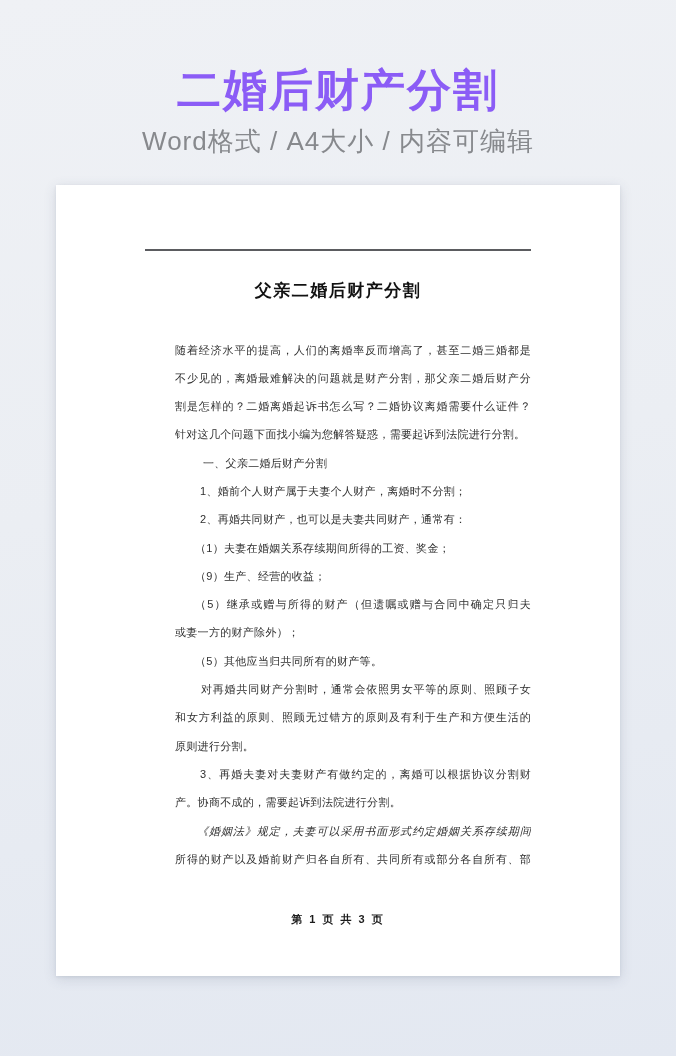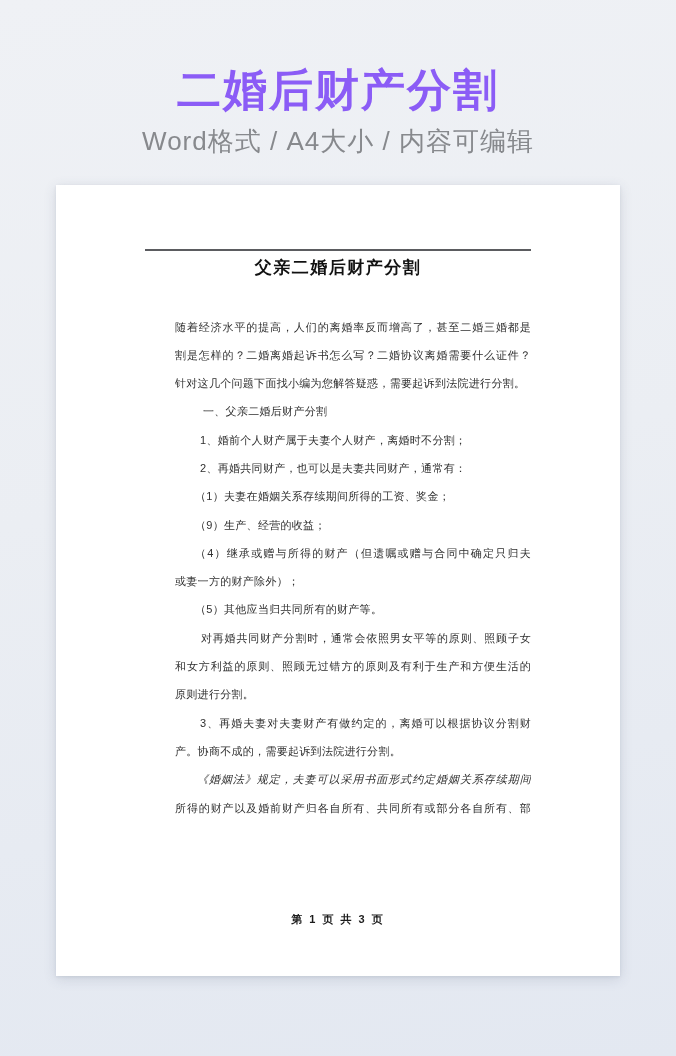--- a/index.html
+++ b/index.html
@@ -25,21 +25,21 @@
     background:#ffffff;
     box-shadow:0 3px 12px rgba(70,80,110,0.16),0 1px 3px rgba(70,80,110,0.10);
     overflow:hidden;
   }
   .rule{
     margin:64px auto 0;
     width:386px;height:1.5px;
     background:#5b5c60;
   }
   .doc-title{
-    margin-top:5px;
+    margin-top:28px;
     font-size:17px;line-height:24px;font-weight:bold;
     color:#111111;text-align:center;letter-spacing:1.5px;
   }
   .doc-body{
     margin:33px 89px 0 90px;
     width:385px;
   }
   .l{
     height:28.3px;line-height:28.3px;
     font-size:11px;color:#2f2f2f;
@@ -71,28 +71,29 @@
 <div class="hero">
   <div class="hero-title">二婚后财产分割</div>
   <div class="hero-subtitle">Word格式 / A4大小 / 内容可编辑</div>
 </div>
 
 <div class="page">
   <div class="rule"></div>
   <div class="doc-title">父亲二婚后财产分割</div>
   <div class="doc-body">
     <div class="l jl">随着经济水平的提高，人们的离婚率反而增高了，甚至二婚三婚都是</div>
+    <div class="l jl">不少见的，离婚最难解决的问题就是财产分割，那父亲二婚后财产分</div>
     <div class="l jl">割是怎样的？二婚离婚起诉书怎么写？二婚协议离婚需要什么证件？</div>
     <div class="l">针对这几个问题下面找小编为您解答疑惑，需要起诉到法院进行分割。</div>
     <div class="l i28">一、父亲二婚后财产分割</div>
     <div class="l i25">1、婚前个人财产属于夫妻个人财产，离婚时不分割；</div>
     <div class="l i25">2、再婚共同财产，也可以是夫妻共同财产，通常有：</div>
     <div class="l i20">（1）夫妻在婚姻关系存续期间所得的工资、奖金；</div>
     <div class="l i20">（9）生产、经营的收益；</div>
-    <div class="l i20 jl">（4）继承或赠与所得的财产（但遗嘱或赠与合同中确定只归夫</div>
+    <div class="l i20 jl">（5）继承或赠与所得的财产（但遗嘱或赠与合同中确定只归夫</div>
     <div class="l">或妻一方的财产除外）；</div>
     <div class="l i20">（5）其他应当归共同所有的财产等。</div>
     <div class="l i26 jl">对再婚共同财产分割时，通常会依照男女平等的原则、照顾子女</div>
     <div class="l jl">和女方利益的原则、照顾无过错方的原则及有利于生产和方便生活的</div>
     <div class="l">原则进行分割。</div>
     <div class="l i25 jl">3、再婚夫妻对夫妻财产有做约定的，离婚可以根据协议分割财</div>
     <div class="l">产。协商不成的，需要起诉到法院进行分割。</div>
     <div class="l i22 jl">《婚姻法》规定，夫妻可以采用书面形式约定婚姻关系存续期间</div>
     <div class="l jl">所得的财产以及婚前财产归各自所有、共同所有或部分各自所有、部</div>
   </div>

